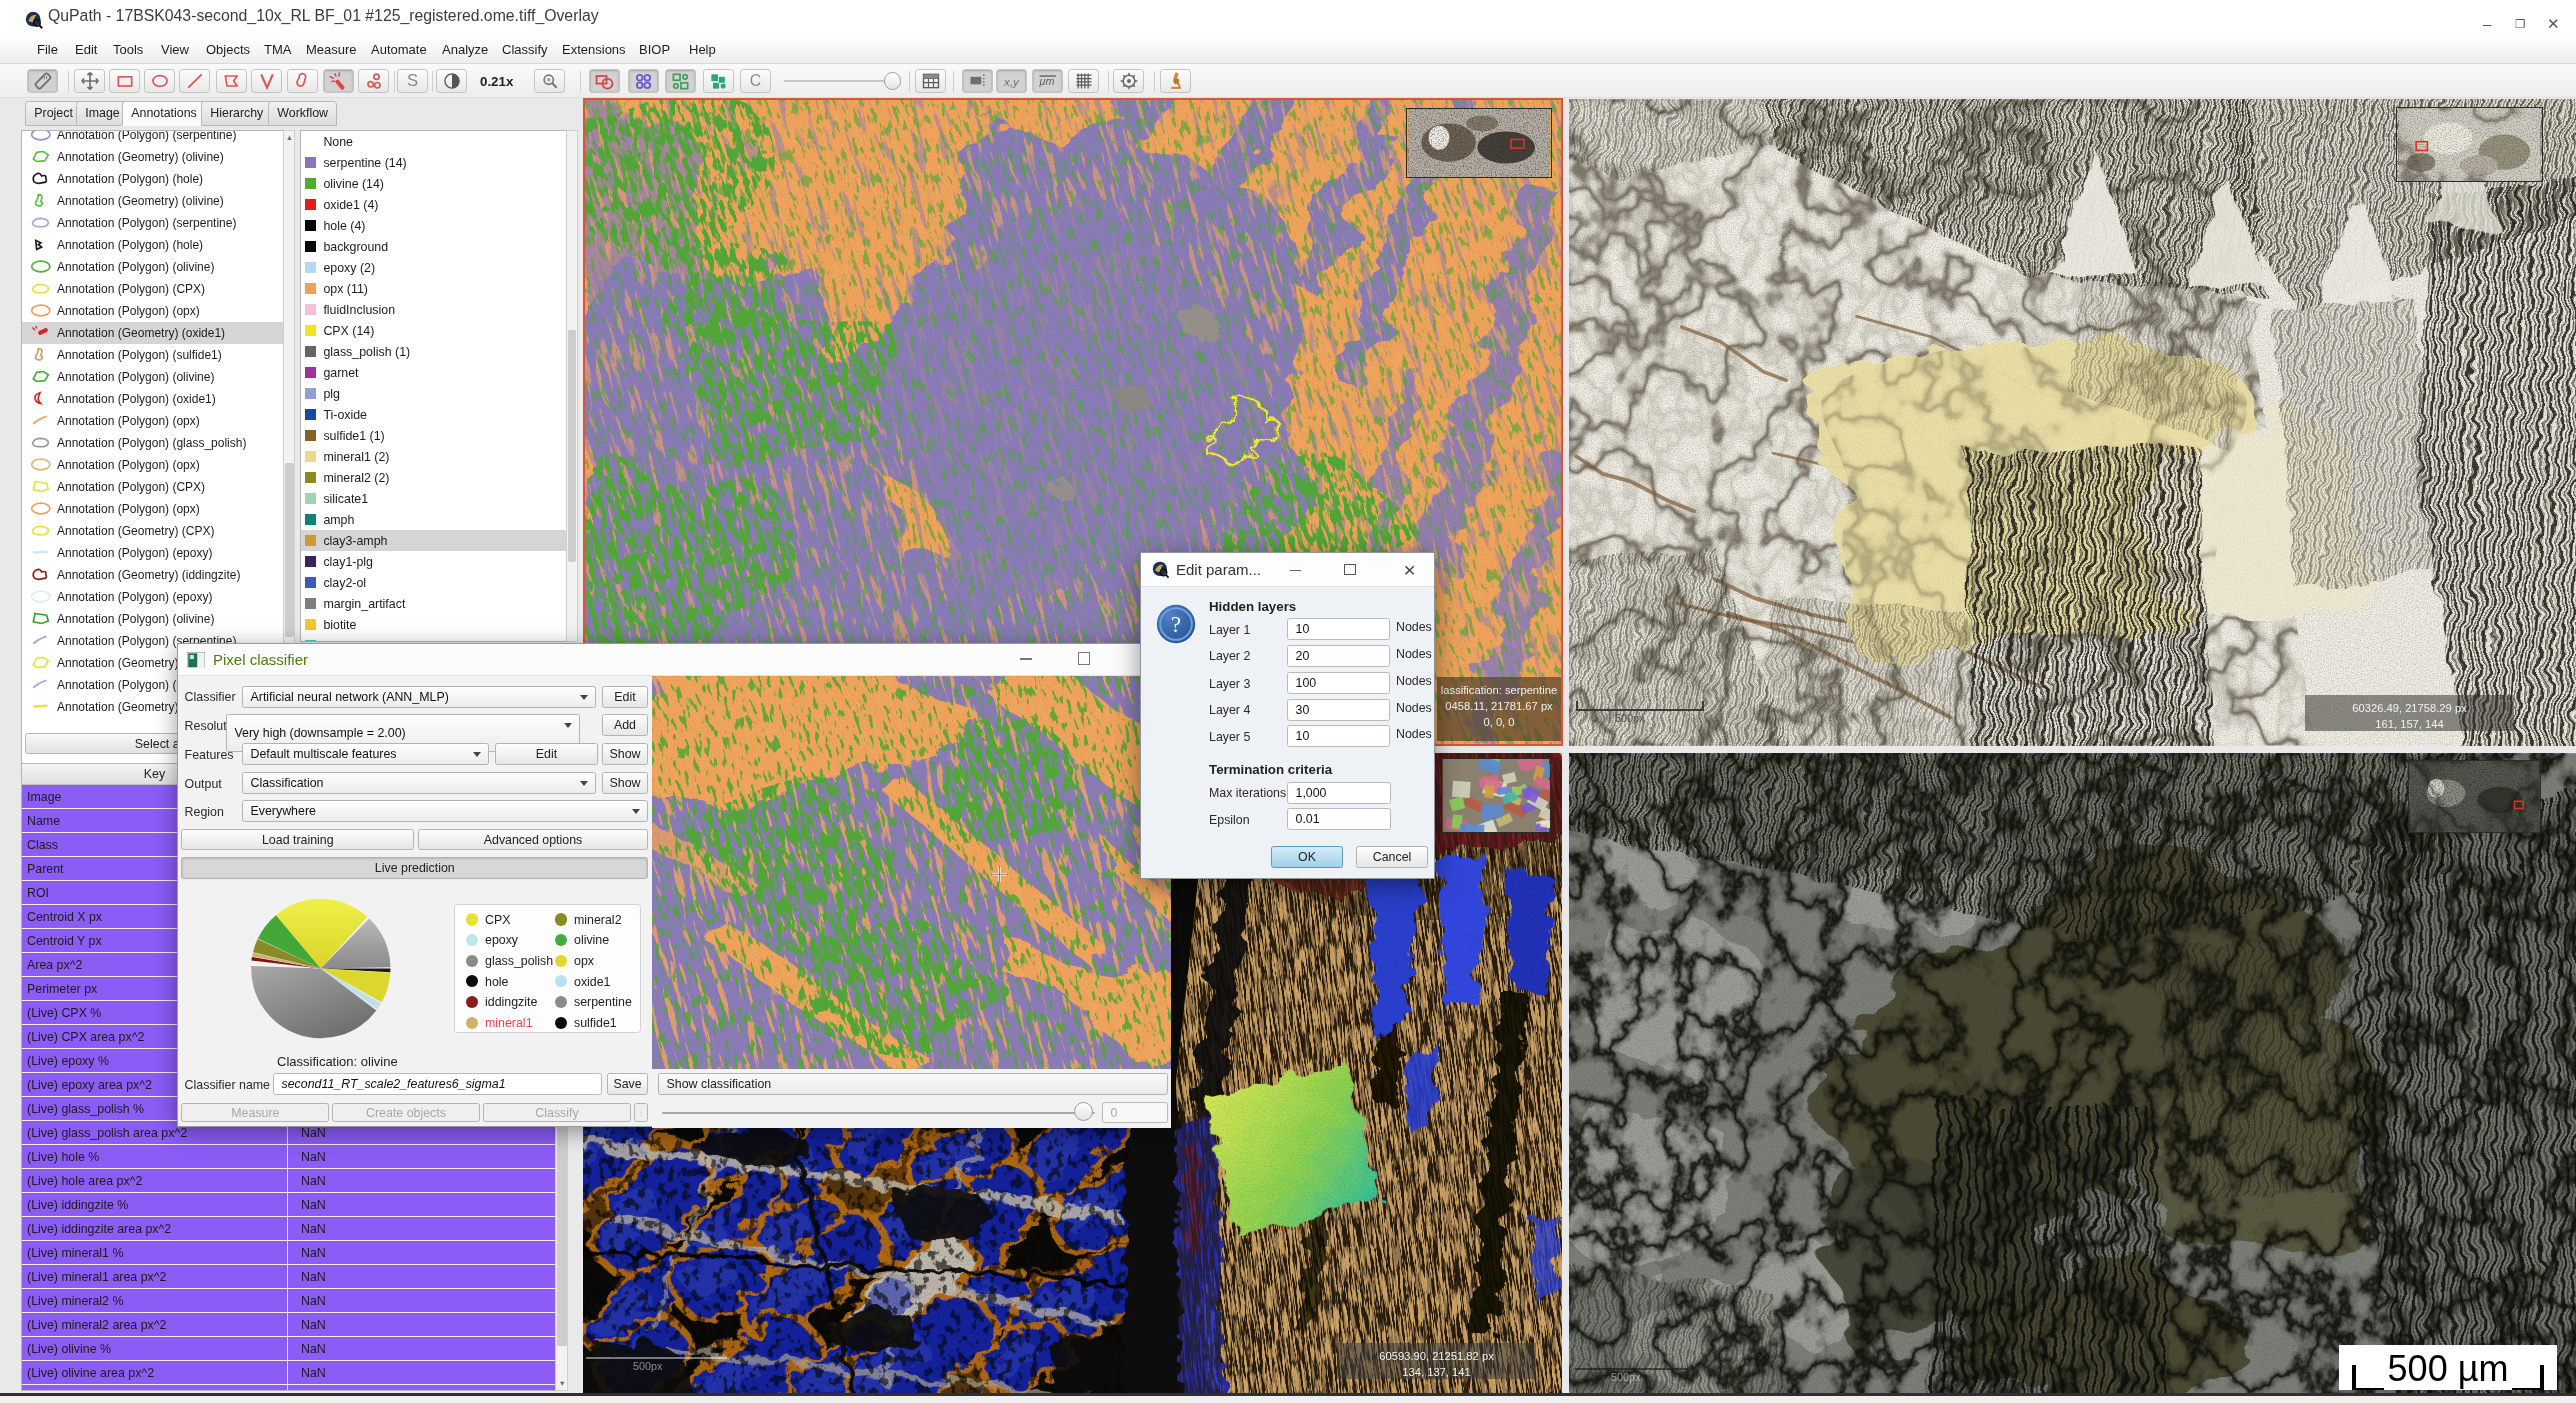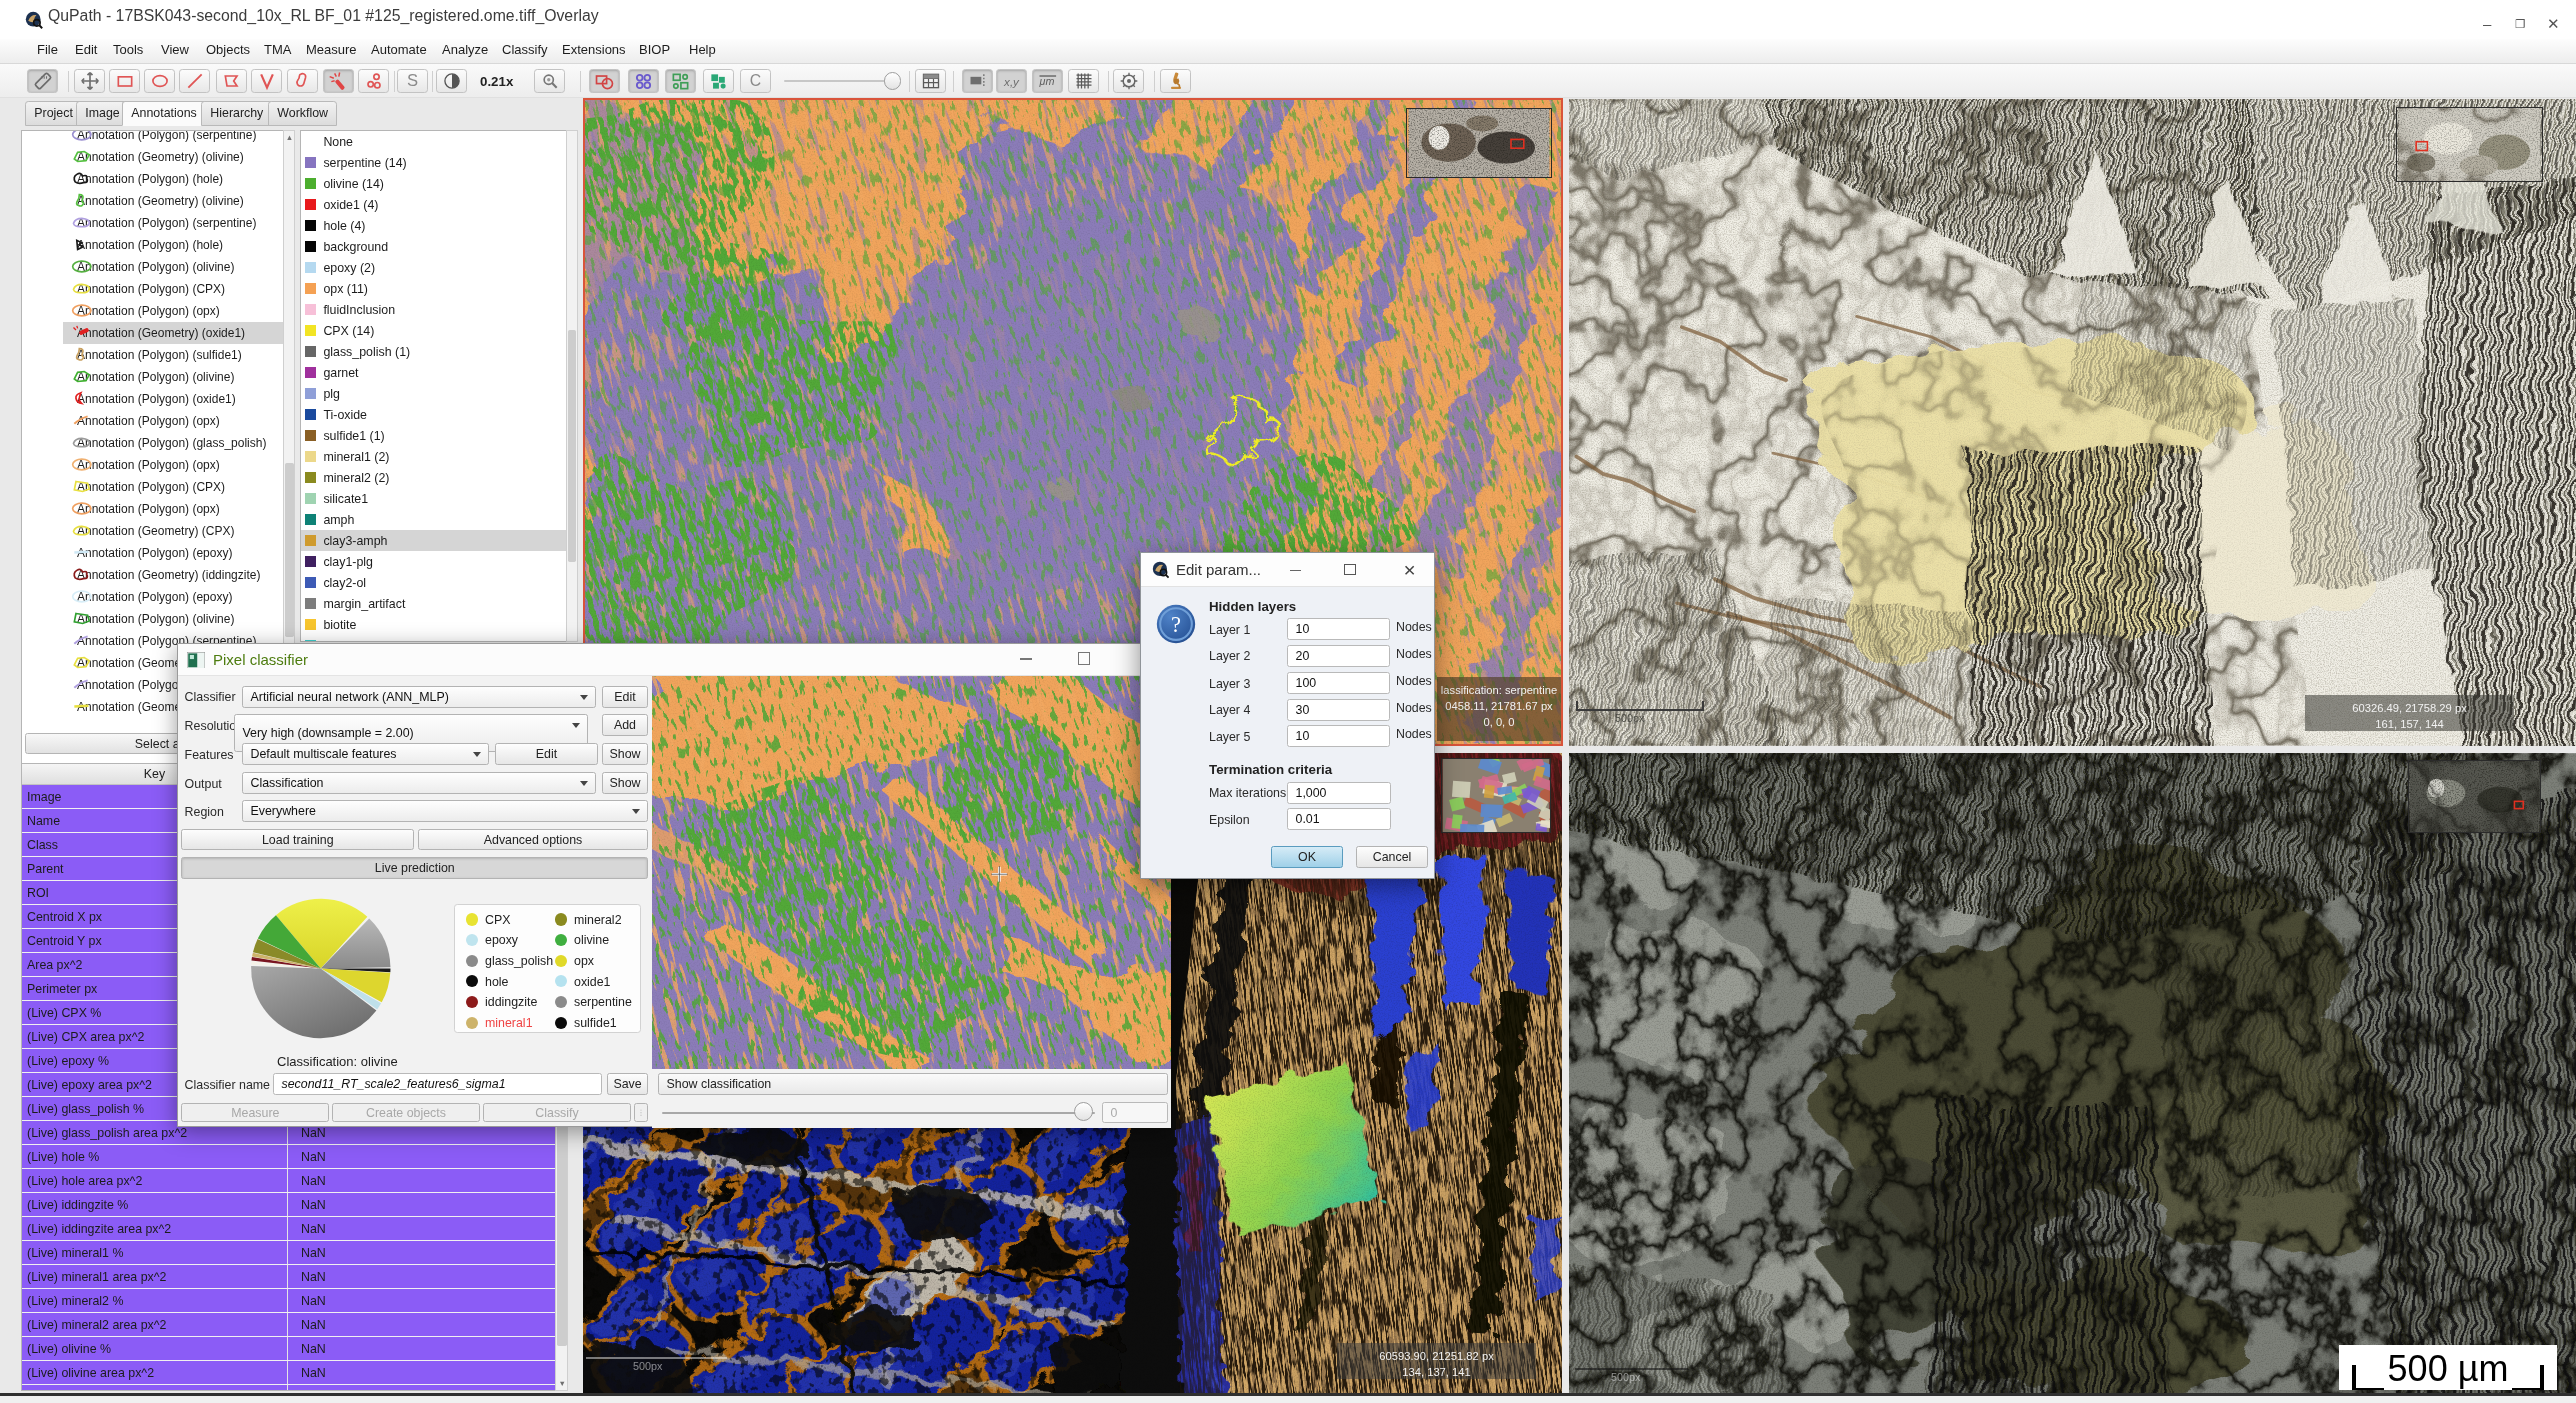--- a/index.html
+++ b/index.html
@@ -30,21 +30,21 @@
 
 #leftpanel { left:0; top:98px; width:583px; height:1300px; background:#e9e9e9; }
 .tab { position:absolute; top:2.5px; height:25px; padding:0 8.3px; font-size:12.4px; color:#222;
   background:linear-gradient(#f2f2f2,#dcdcdc); border:0.8px solid #b9b9b9;
   border-radius:3.3px 3.3px 0 0; display:flex; align-items:center; }
 .tab.sel { background:#fbfbfb; border-bottom:0.8px solid #fbfbfb; }
 #annlist { left:21px; top:32px; width:274px; height:694px; background:#fff;
   border:0.8px solid #b5b5b5; overflow:hidden; padding-top:0; }
 #annlist .arow:first-child { margin-top:-7.5px; }
 .arow { position:relative; height:22px; font-size:12px; color:#1c1c1c;
-  display:flex; align-items:center; padding-left:14px; white-space:nowrap;margin-left:41px; }
+  display:flex; align-items:center; padding-left:35px; white-space:nowrap; }
 .arow svg { position:absolute; left:8.3px; top:3.3px; }
 .arow.sel { background:#d5d5d5; }
 #classlist { left:300px; top:32px; width:278px; height:512px; background:#fff;
   border:0.8px solid #b5b5b5; overflow:hidden; }
 .crow { position:relative; height:21px; font-size:12.4px; color:#1c1c1c;
   display:flex; align-items:center; padding-left:22.4px; white-space:nowrap; }
 .crow.sel { background:#d5d5d5; }
 .sw { position:absolute; left:4.1px; top:5px; width:10.8px; height:10.8px; }
 .vsb { position:absolute; background:#f2f2f2; border:0.8px solid #cfcfcf; }
 .vsb .thumb { position:absolute; left:0.8px; background:#cdcdcd; border-radius:1.7px; width:9px; }
@@ -1135,21 +1135,21 @@
       <rect x="1.5" y="1.5" width="11" height="17" fill="#20704f"></rect>
       <rect x="3.5" y="3.5" width="5" height="5" fill="#bfe8d8"></rect>
     </svg>
     <div class="abs" style="left:35px;top:6.6px;font-size:15px;color:#4d7c0f">Pixel classifier</div>
     <div class="abs" style="left:842px;top:14px;width:11.6px;height:1.7px;background:#777"></div>
     <div class="abs" style="left:900px;top:8.3px;width:12.4px;height:12.4px;border:1.7px solid #777"></div>
     <div class="dlabel" style="left:6.6px;top:46px">Classifier</div>
     <div class="combo" style="left:64px;top:42px;width:354px;height:21.6px">Artificial neural network (ANN_MLP)<span class="arr"></span></div>
     <div class="btn" style="left:424px;top:42px;width:46px;height:21.6px">Edit</div>
     <div class="dlabel" style="left:6.6px;top:75px">Resolution</div>
-    <div class="combo" style="left:56px;top:70px;width:354px;height:38px">Very high (downsample = 2.00)<span class="arr"></span></div>
+    <div class="combo" style="left:48px;top:70px;width:354px;height:38px">Very high (downsample = 2.00)<span class="arr"></span></div>
     <div class="btn" style="left:424px;top:70px;width:46px;height:21.6px">Add</div>
     <div class="dlabel" style="left:6.6px;top:104px">Features</div>
     <div class="combo" style="left:64px;top:99px;width:247px;height:21.6px">Default multiscale features<span class="arr"></span></div>
     <div class="btn" style="left:317px;top:99px;width:103px;height:21.6px">Edit</div>
     <div class="btn" style="left:424px;top:99px;width:46px;height:21.6px">Show</div>
     <div class="dlabel" style="left:6.6px;top:133px">Output</div>
     <div class="combo" style="left:64px;top:128px;width:354px;height:21.6px">Classification<span class="arr"></span></div>
     <div class="btn" style="left:424px;top:128px;width:46px;height:21.6px">Show</div>
     <div class="dlabel" style="left:6.6px;top:161px">Region</div>
     <div class="combo" style="left:64px;top:156px;width:406px;height:22.4px">Everywhere<span class="arr"></span></div>

